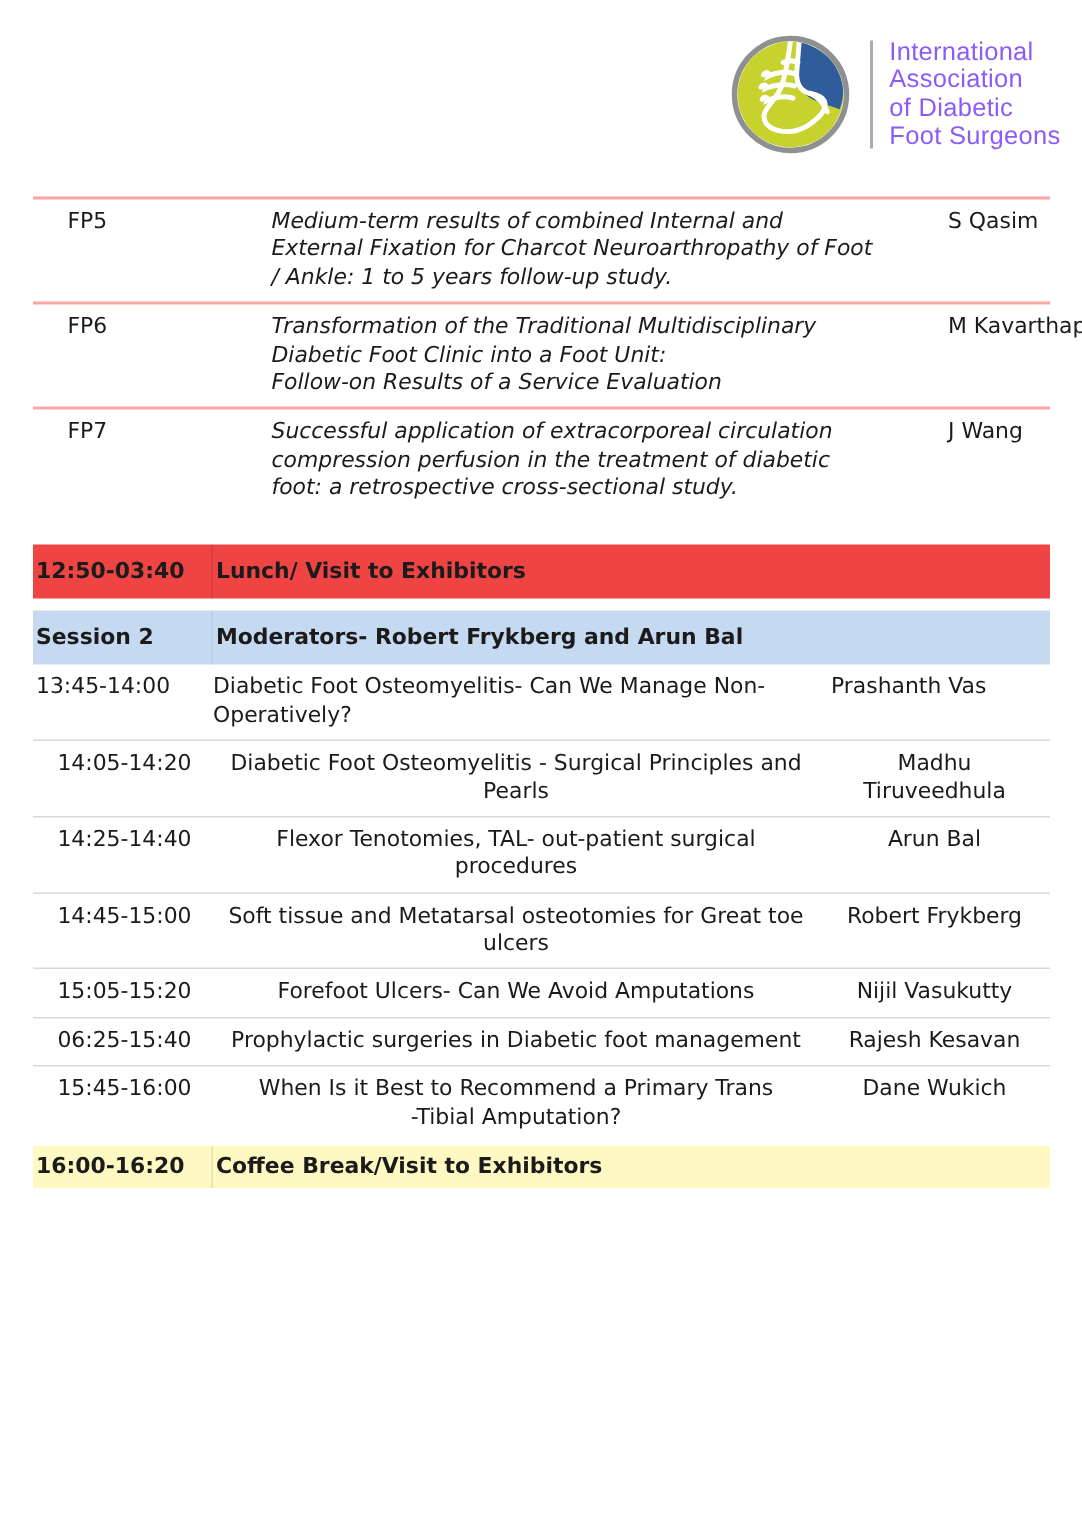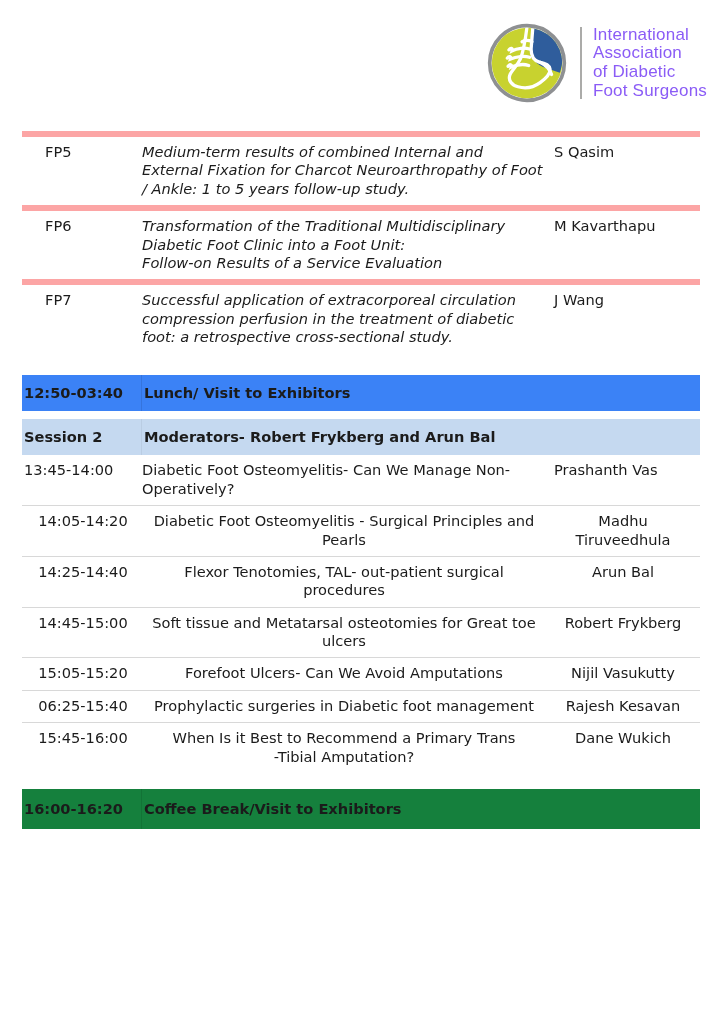--- a/index.html
+++ b/index.html
@@ -11,33 +11,33 @@
   .logo-mark { width:82px; height:82px; flex:0 0 auto; }
   .logo-divider { width:2px; height:72px; background:#ababa9; margin:0 11px 0 12px; }
   .logo-text { font-family:"Liberation Sans", sans-serif; font-weight:normal;
                font-size:17px; line-height:18.6px; color:#8b5cf6; letter-spacing:.2px; }
 
   
   .content { position:absolute; left:22px; top:131px; width:678px; font-size:14.6px; line-height:1.26; }
   .grid3 { display:grid; grid-template-columns:120px 410px 148px; }
 
   
-  .fp-row { border-top:6px solid #fca5a5; padding:6px 0 7px; }
+  .fp-row { border-top:2px solid #fca5a5; padding:6px 0 7px;gap:39px; }
   .fp-code { padding-left:23px; }
   .fp-title { font-style:italic; padding-right:6px; white-space:pre-line; }
   .fp-speaker { padding-left:2px; }
 
   
   .bar { height:36px; align-items:stretch; font-weight:bold; }
-  .bar-yellow { background:#3b82f6; margin-top:22px; }
+  .bar-yellow { background:#ef4444; margin-top:22px; }
   .bar-blue   { background:#c5d9f0; margin-top:8px; }
   .bar .c1 { display:flex; align-items:center; padding-left:2px; border-right:1px solid rgba(0,0,0,.10); }
   .bar-blue .c1 { border-right:1px solid rgba(0,0,0,.05); }
   .bar .c2 { grid-column:2 / 4; display:flex; align-items:center; padding-left:2px; }
-  .bar-coffee { background:#15803d; height:40px; margin-top:16px; }
+  .bar-coffee { background:#fef9c3; height:28px; margin-top:3px; }
 
   
   .sch-row { padding:6px 0 7px; }
   .sch-row + .sch-row { border-top:1px solid #d8d8d8;text-align:center; }
   .sch-time { padding-left:2px; }
   .sch-title { padding-right:6px; white-space:pre-line; }
   .sch-speaker { padding-left:2px; padding-right:8px; }
 </style>
 </head>
 <body>

